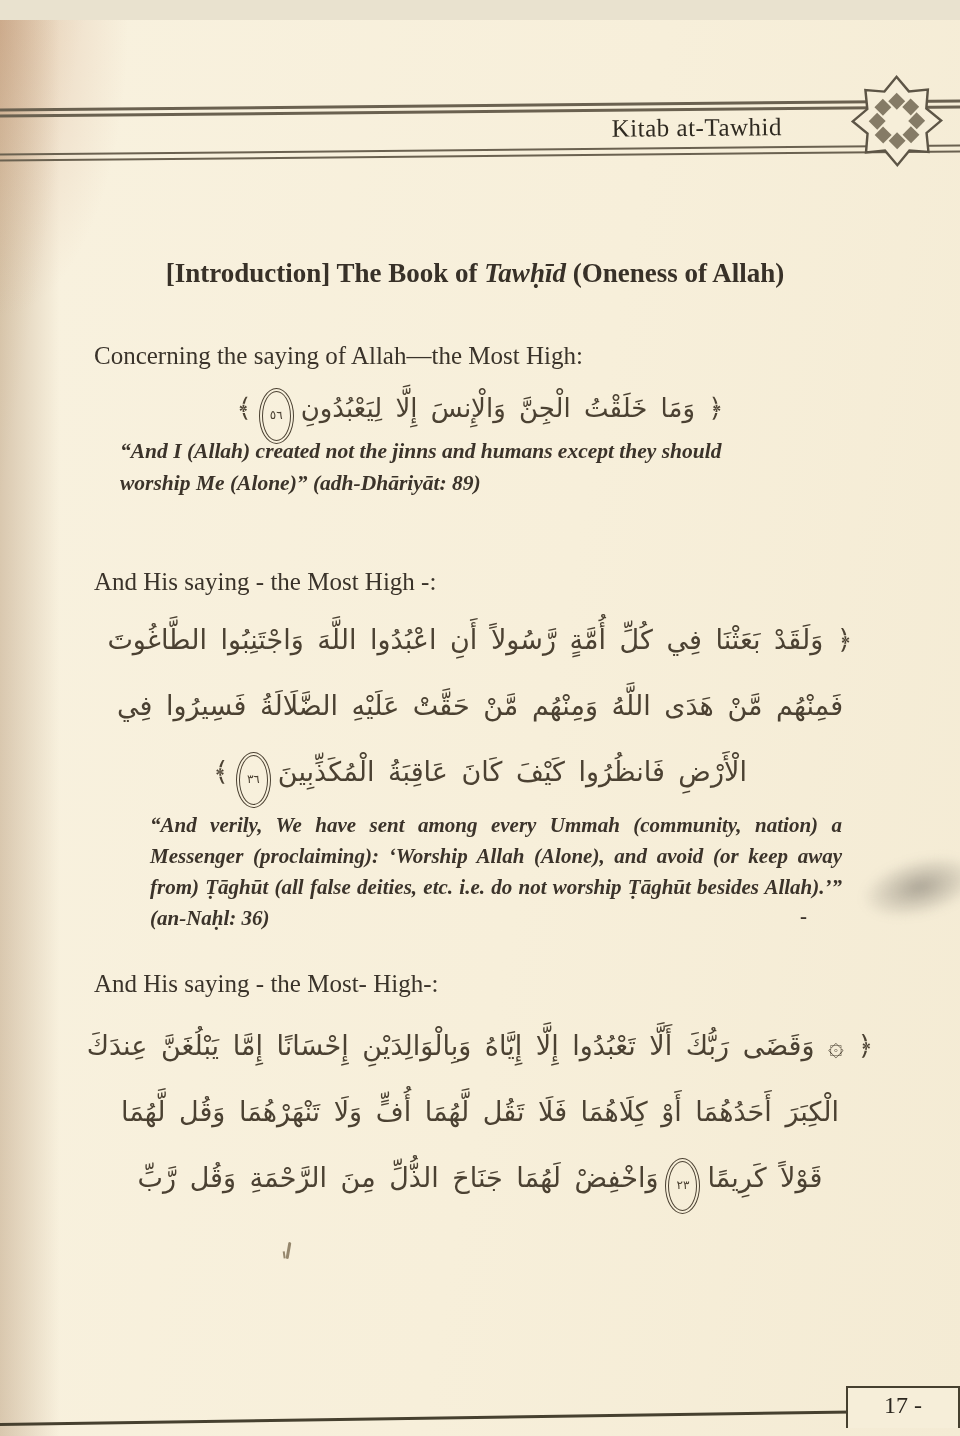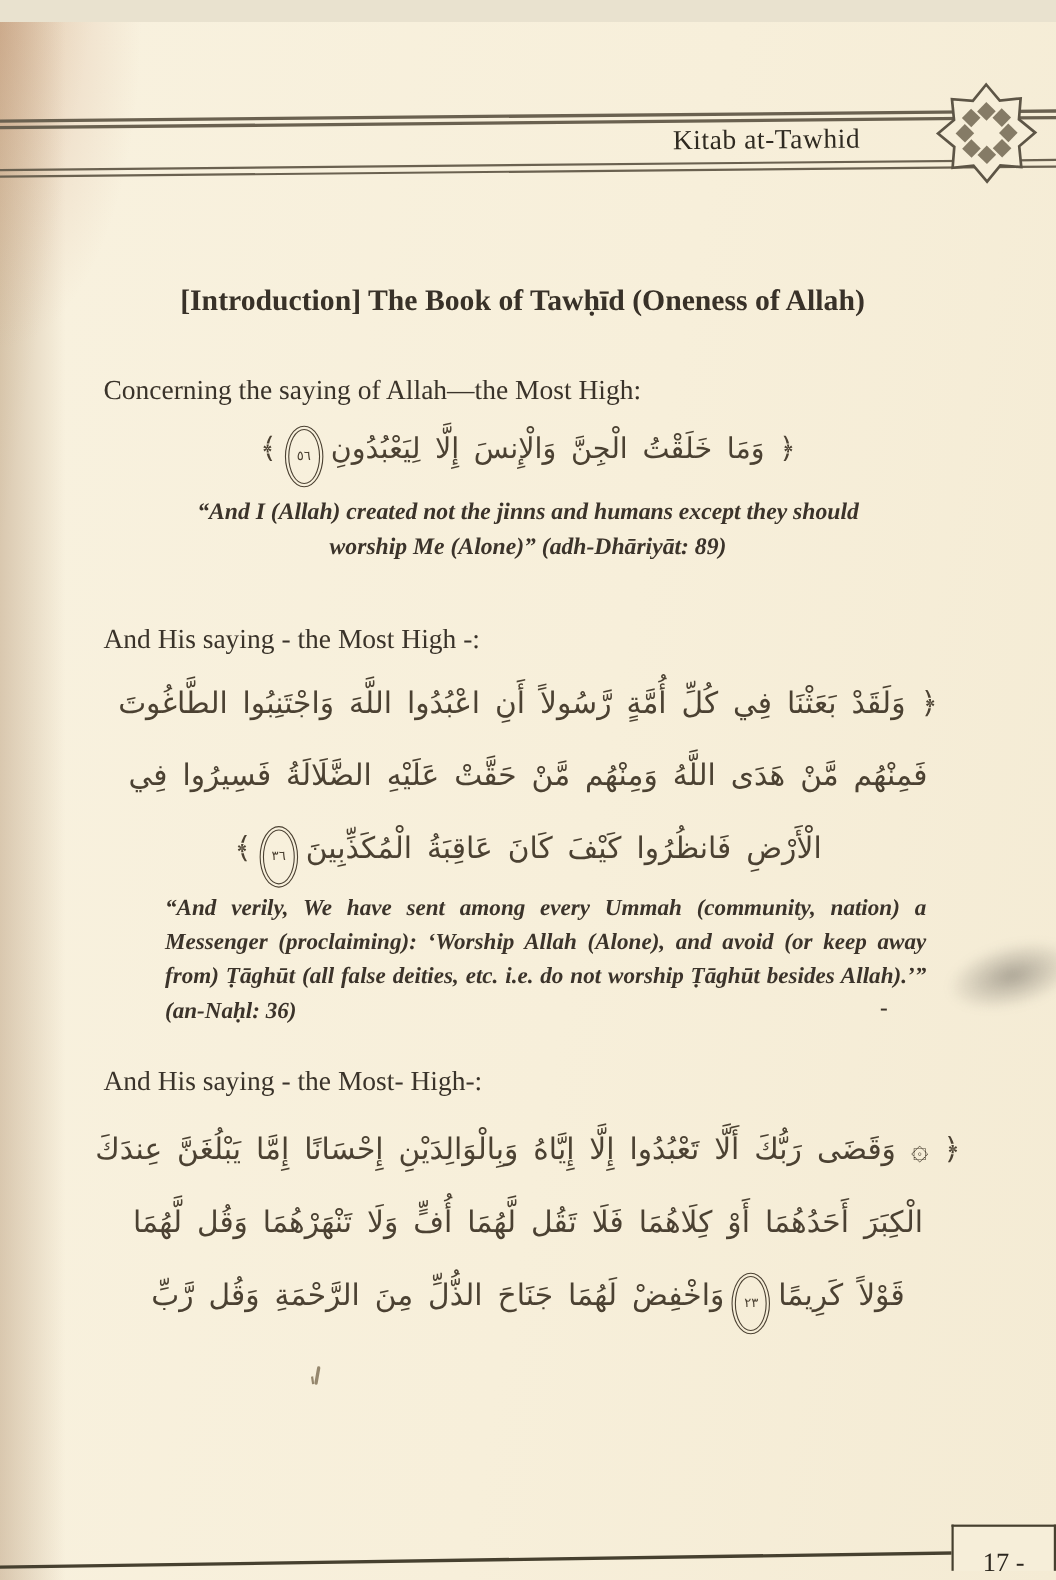--- a/index.html
+++ b/index.html
@@ -21,21 +21,21 @@
   .header { position:absolute; left:-14px; right:-14px; top:84px; transform:rotate(-0.55deg); }
   .rule { height:2.5px; background:#6a6150; margin-bottom:3.5px; }
   .rule.last { margin-bottom:0; }
   .header-band { position:relative; height:36px; }
   .book-title { position:absolute; right:192px; top:3px; font-size:25px; color:#2f2a21; letter-spacing:.5px; }
   .ornament { position:absolute; right:30px; top:-26px; width:94px; height:94px; }
 
   
   .chapter-title { position:absolute; top:238px; left:60px; right:70px; text-align:center;
     font-weight:bold; font-size:27px; color:#383128; }
-  .chapter-title .emph { }
+  .chapter-title .emph { font-style:italic; }
 
   .lead { position:absolute; left:94px; font-size:25px; color:#37302
 7; }
   .lead1 { top:322px; }
   .lead2 { top:548px; }
   .lead3 { top:950px; }
 
   
   .ayah-line { position:absolute; left:55px; right:55px; direction:rtl; unicode-bidi:embed;
     text-align:center; font-family:"DejaVu Sans",sans-serif; font-size:27px; color:#4b4132;
@@ -45,37 +45,37 @@
   .v3a { top:998px; } .v3b { top:1064px; } .v3c { top:1130px; }
   .v3d { top:1192px; padding-left:0; padding-right:150px; }
   .ayah-badge { display:inline-block; min-width:23px; height:24px; line-height:23px;
     border:1.5px solid #4b4132; border-radius:50%; outline:1px solid #4b4132; outline-offset:2.5px;
     font-size:12px; text-align:center; vertical-align:-2px; margin:0 10px; padding:12px 2px;
     word-spacing:normal; }
 
   
   .translation { position:absolute; font-weight:bold; font-style:italic; font-size:21.5px;
     color:#3b332a; line-height:1.48; }
-  .trans1 { top:430px; left:120px; right:120px; text-align:center; }
+  .trans1 { top:416px; left:120px; right:120px; text-align:left; }
   .trans1 span { display:block; }
   .trans2 { top:790px; left:150px; right:118px; text-align:justify; font-size:21px; }
   .margin-dash { position:absolute; top:884px; left:800px; font-weight:bold; font-size:21px; color:#3b332a; }
 
   .pen-mark { position:absolute; left:287px; top:1222px; width:3px; height:17px;
     background:#6d5c3f; transform:rotate(10deg); border-radius:2px; opacity:.7; }
   .pen-mark:after { content:""; position:absolute; left:-3px; top:10px; width:2px; height:7px;
     background:#6d5c3f; transform:rotate(-18deg); }
 
   
   .footer-line { position:absolute; left:-8px; right:-8px; top:1396px; height:2.5px;
     background:#46402f; transform:rotate(-0.85deg); }
-  .page-tab { position:absolute; right:0; top:1366px; width:95px; height:42px;
+  .page-tab { position:absolute; right:0; top:1366px; width:114px; height:42px;
     background:#f6eed9; border:2.5px solid #46402f; border-bottom:none; box-sizing:border-box;
     display:flex; align-items:flex-start; justify-content:center;
-    font-size:24px; color:#2c271f; padding-top:20px; }
+    font-size:24px; color:#2c271f; padding-top:4px; }
 </style>
 </head>
 <body>
 
 <div class="page">
 
   <div class="spine-shadow"></div>
   <div class="corner-shade"></div>
   <div class="smudge"></div>
 

